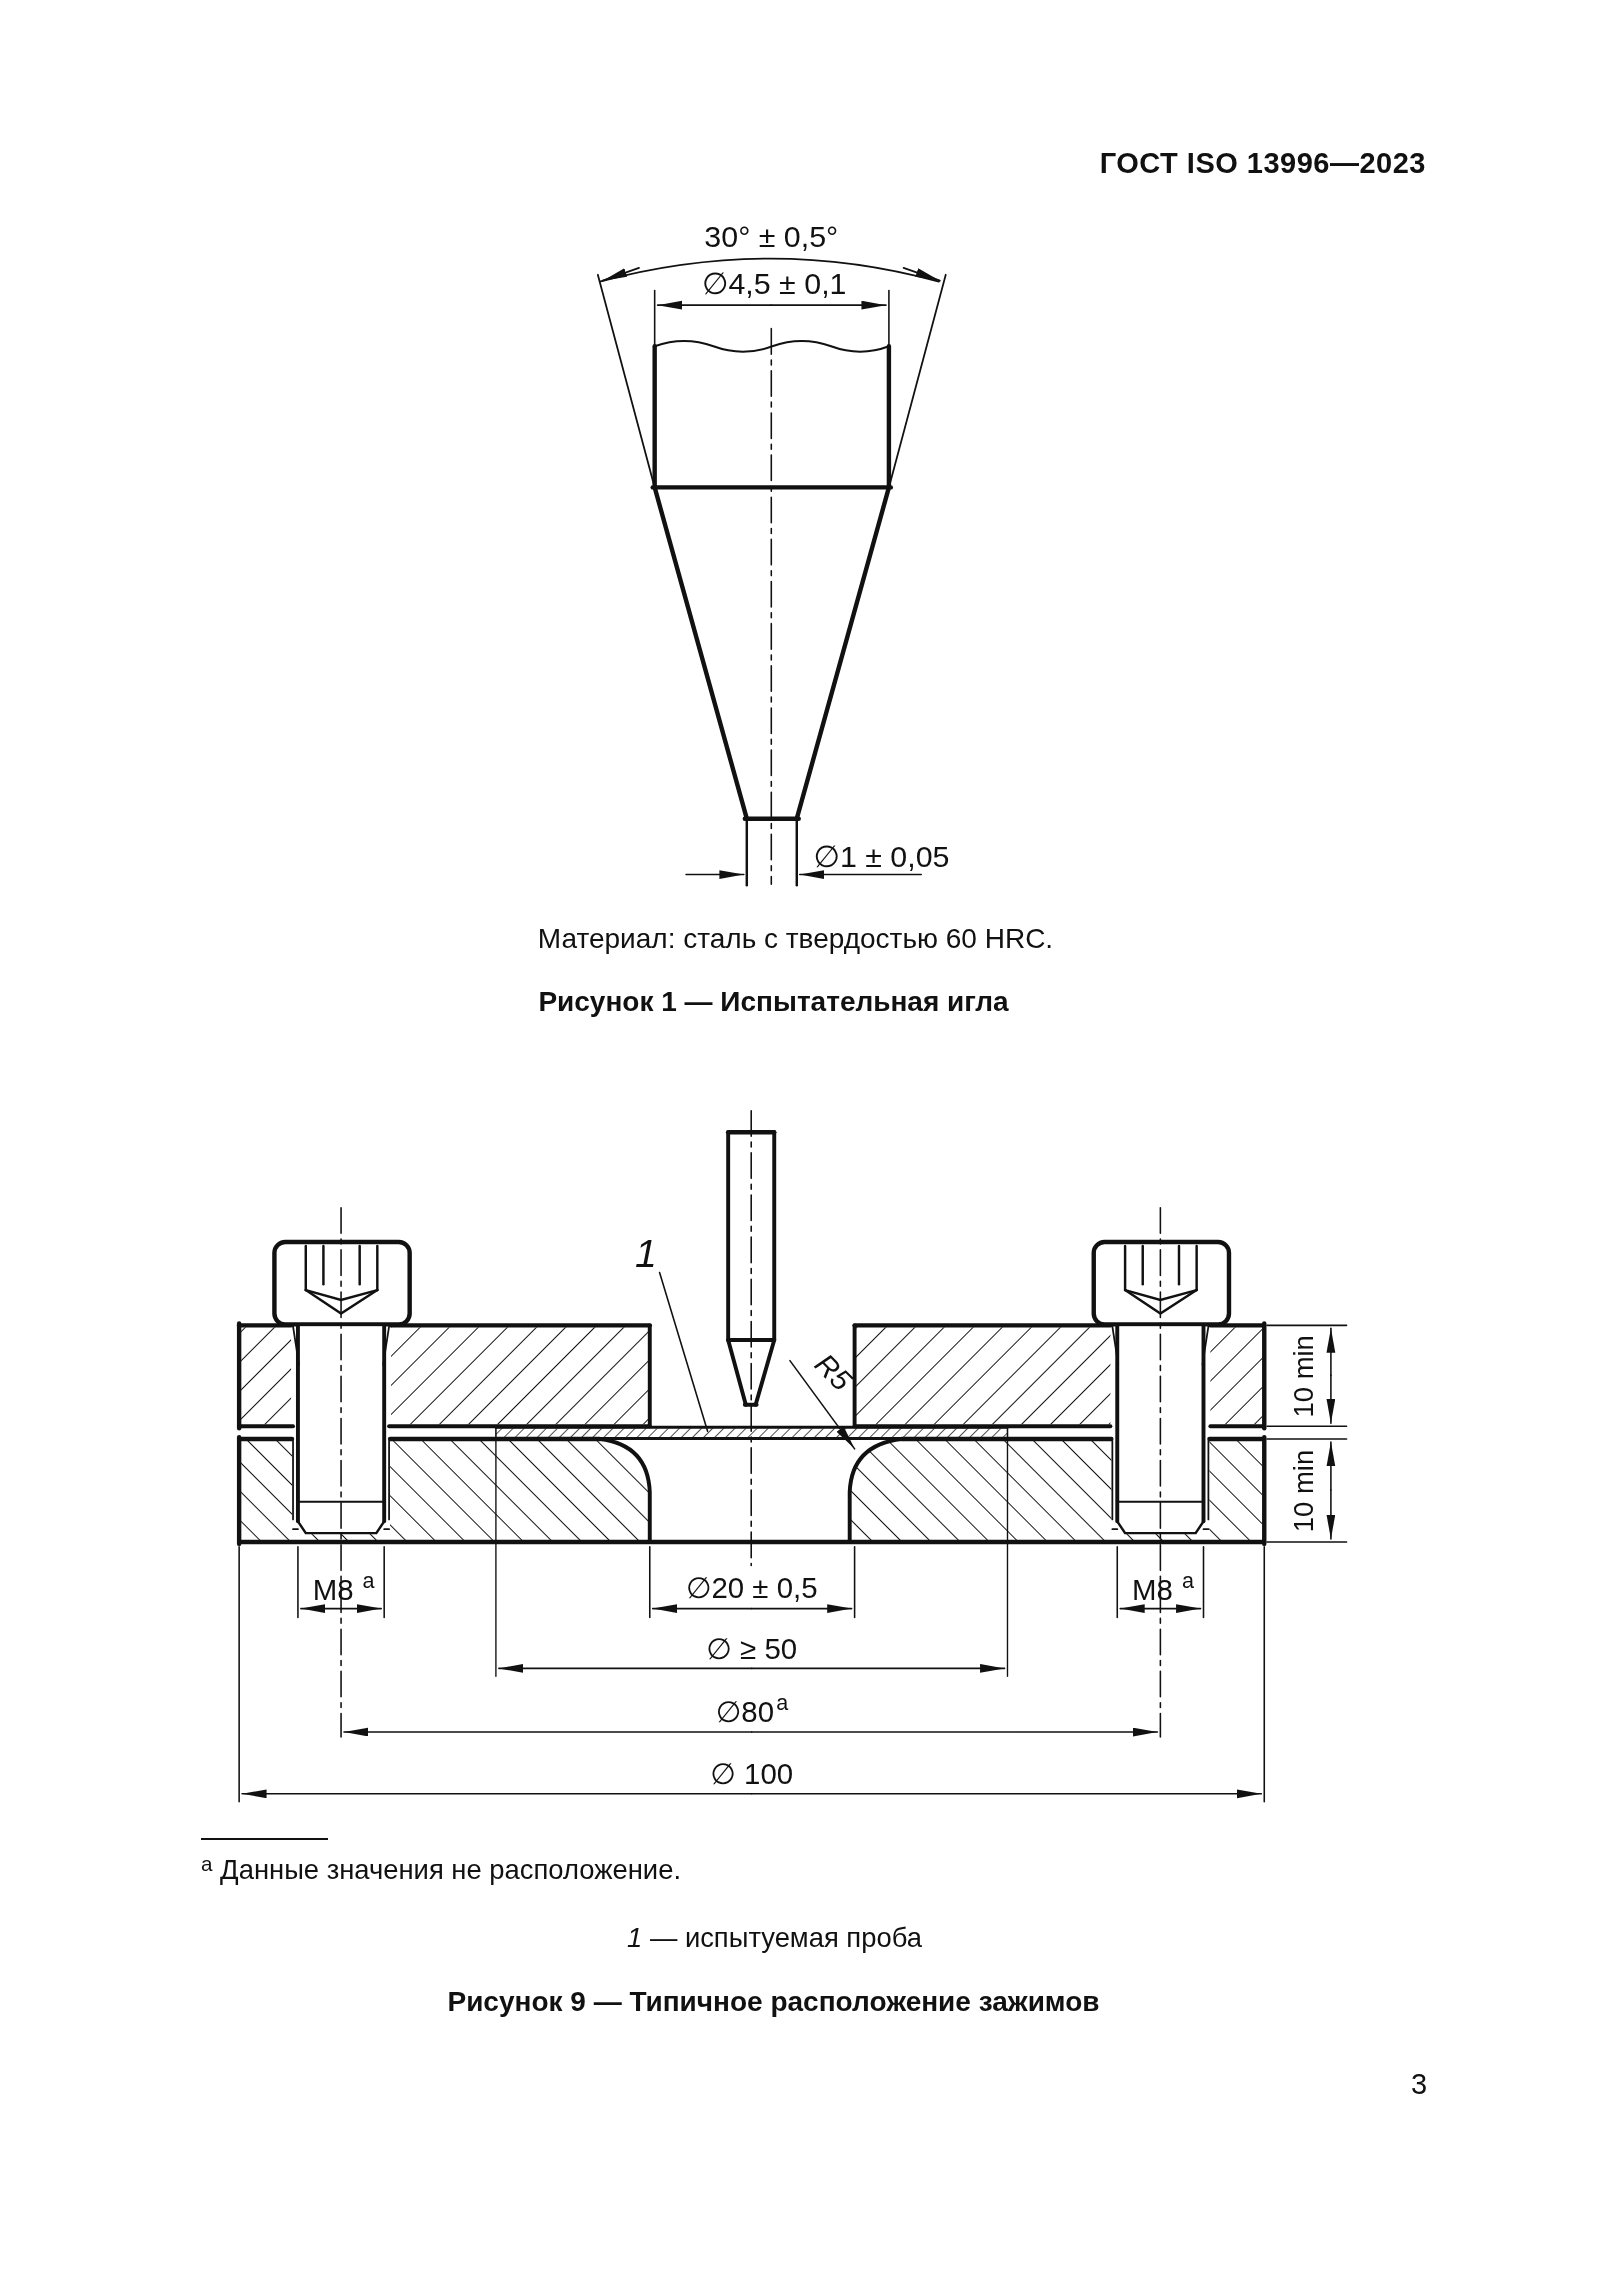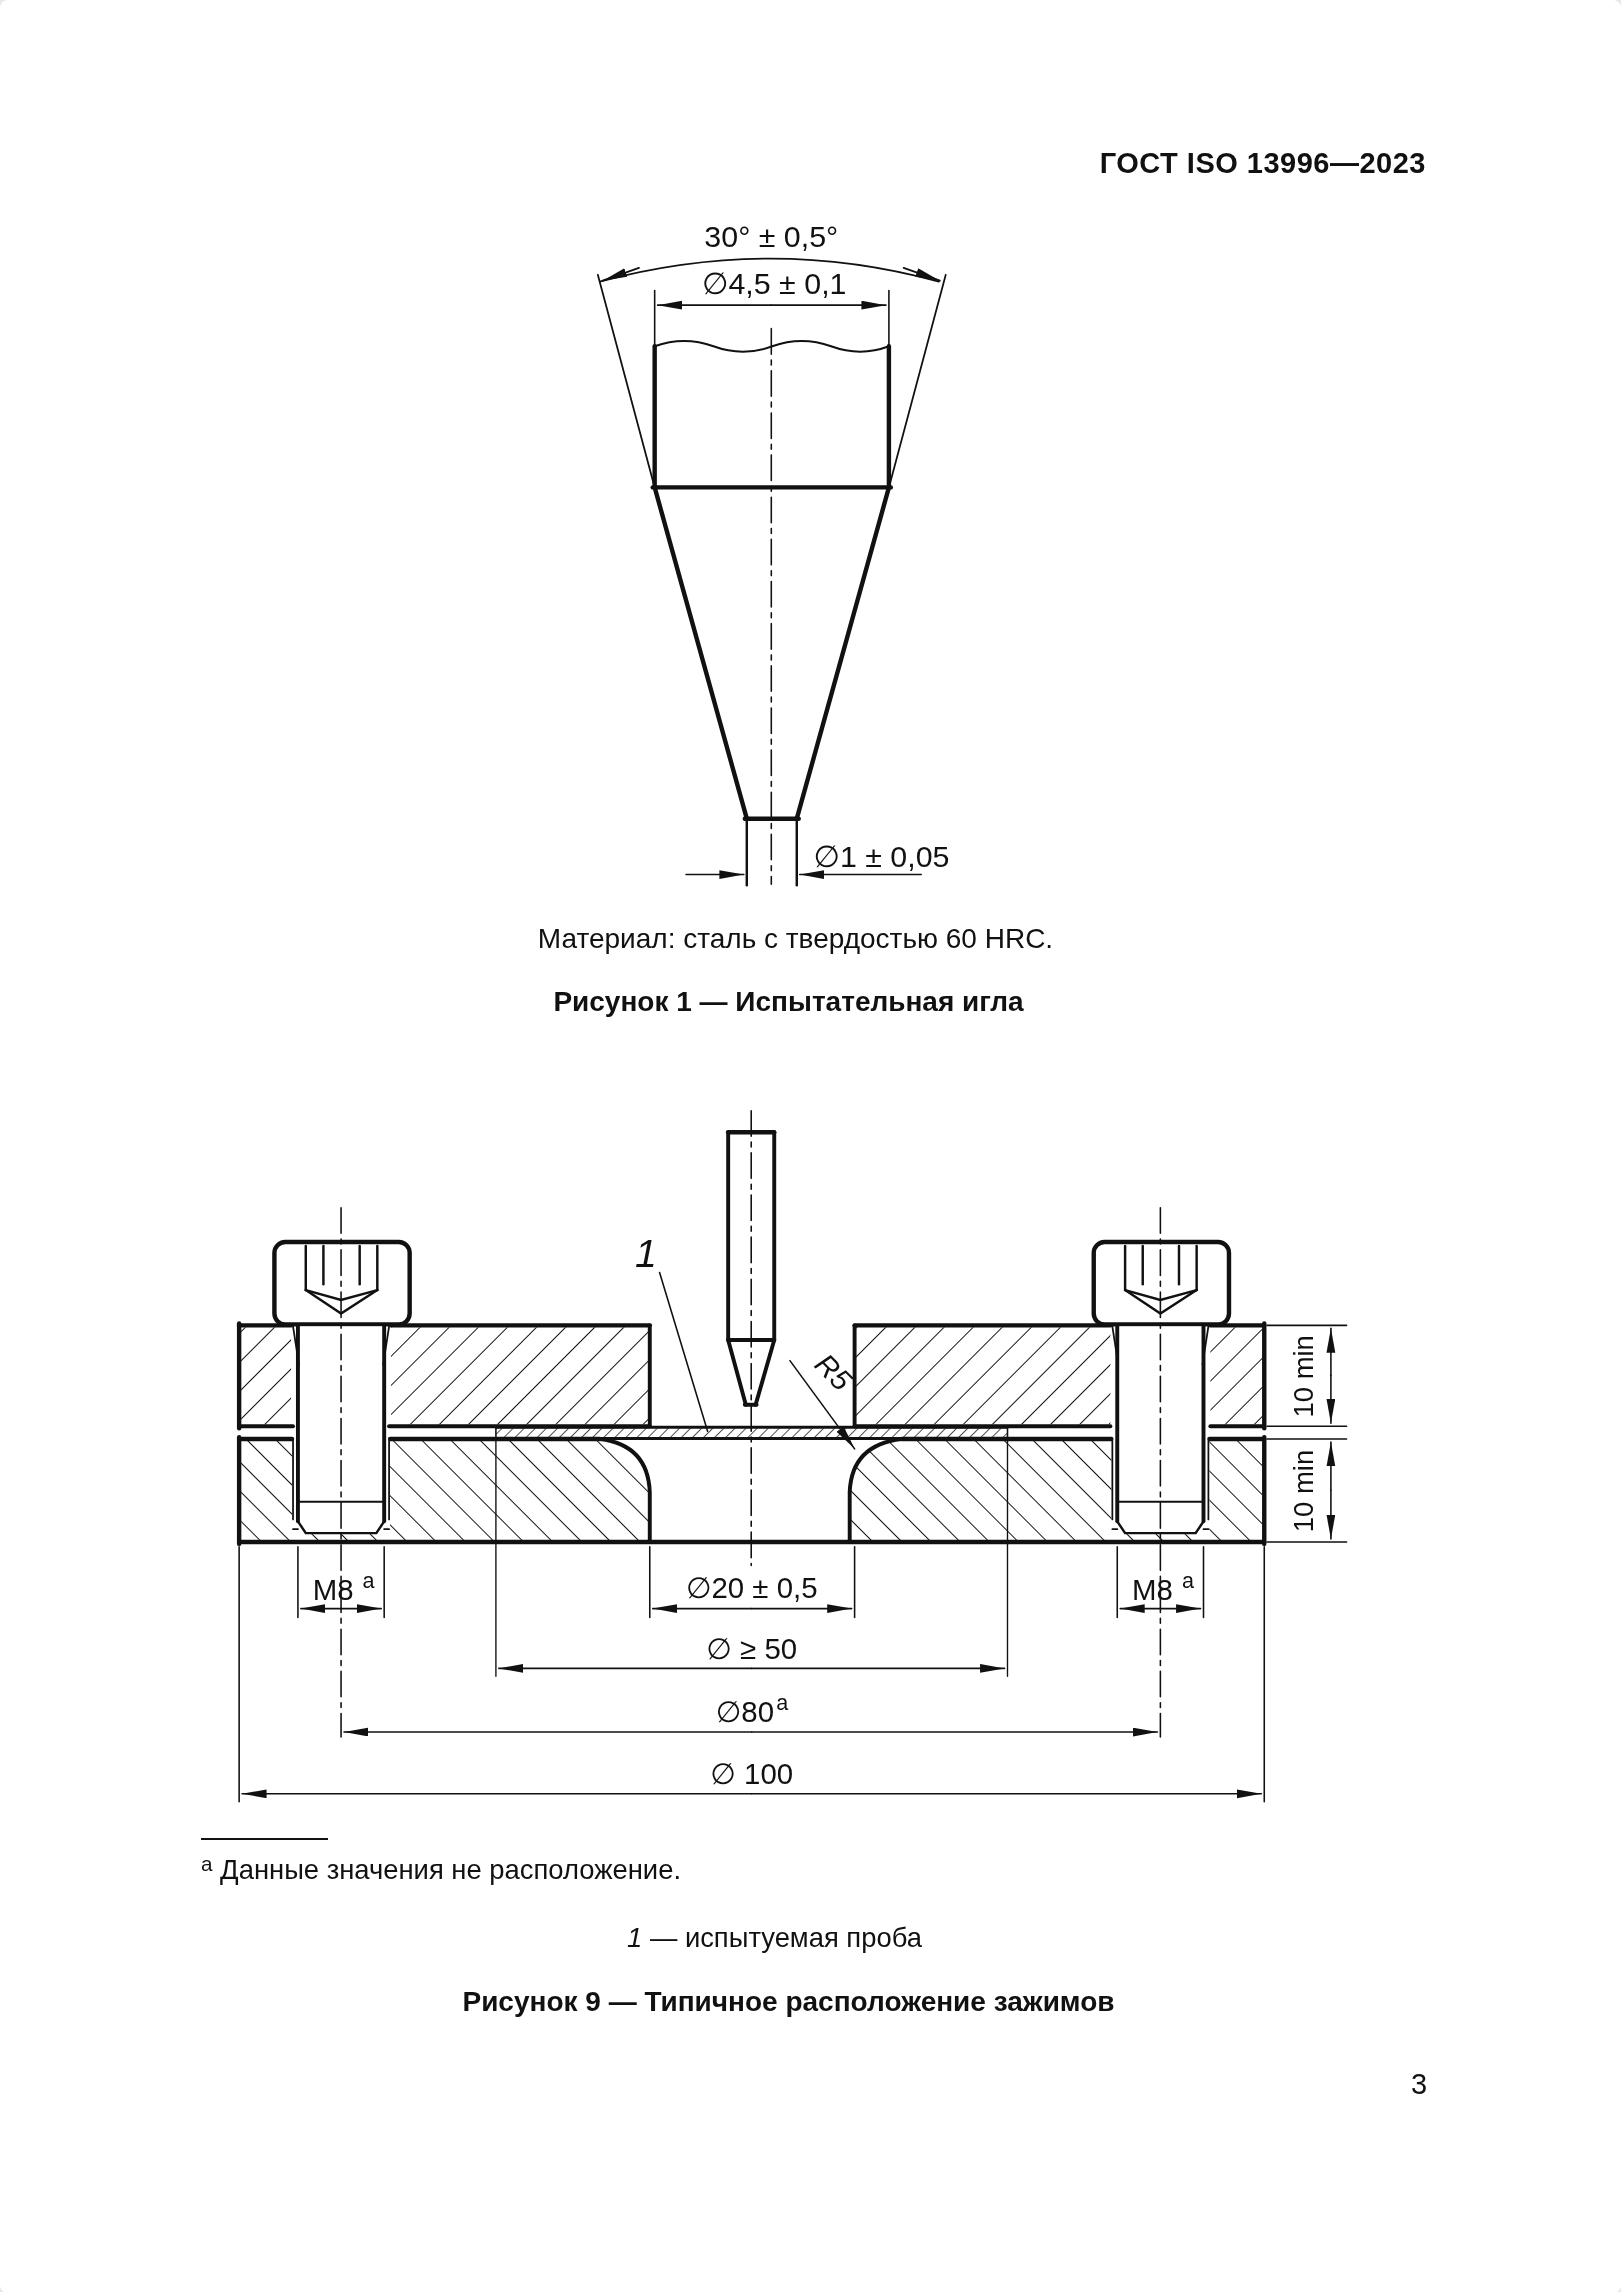--- a/index.html
+++ b/index.html
@@ -3,36 +3,35 @@
 <meta charset="utf-8">
 <style>
   html,body{margin:0;padding:0;background:#e8e8e8;}
   .page{
     position:relative;
     width:1621px;height:2293px;
     background:#ffffff;
     font-family:"Liberation Sans", sans-serif;
     color:#111;
     overflow:hidden;
-    border-radius:8px;
   }
   .abs{position:absolute;}
   .hdr{
     top:147px;left:0;width:1426px;
     text-align:right;
     font-size:29px;font-weight:bold;letter-spacing:0.5px;
   }
   .material{
     top:923px;left:0;width:1543px;text-align:center;
     font-size:28px;
     margin-left:24px;
   }
   .cap{
     left:0;width:1547px;text-align:center;
-    font-size:28px;font-weight:bold;margin-left:15px;
+    font-size:28px;font-weight:bold;
   }
   .cap1{top:986px;}
   .cap2{top:1986px;}
   .legend{
     top:1922px;left:0;width:1549px;text-align:center;
     font-size:27.4px;
   }
   .legend .num{font-style:italic;}
   .footrule{
     top:1838px;left:201px;width:127px;height:0;

